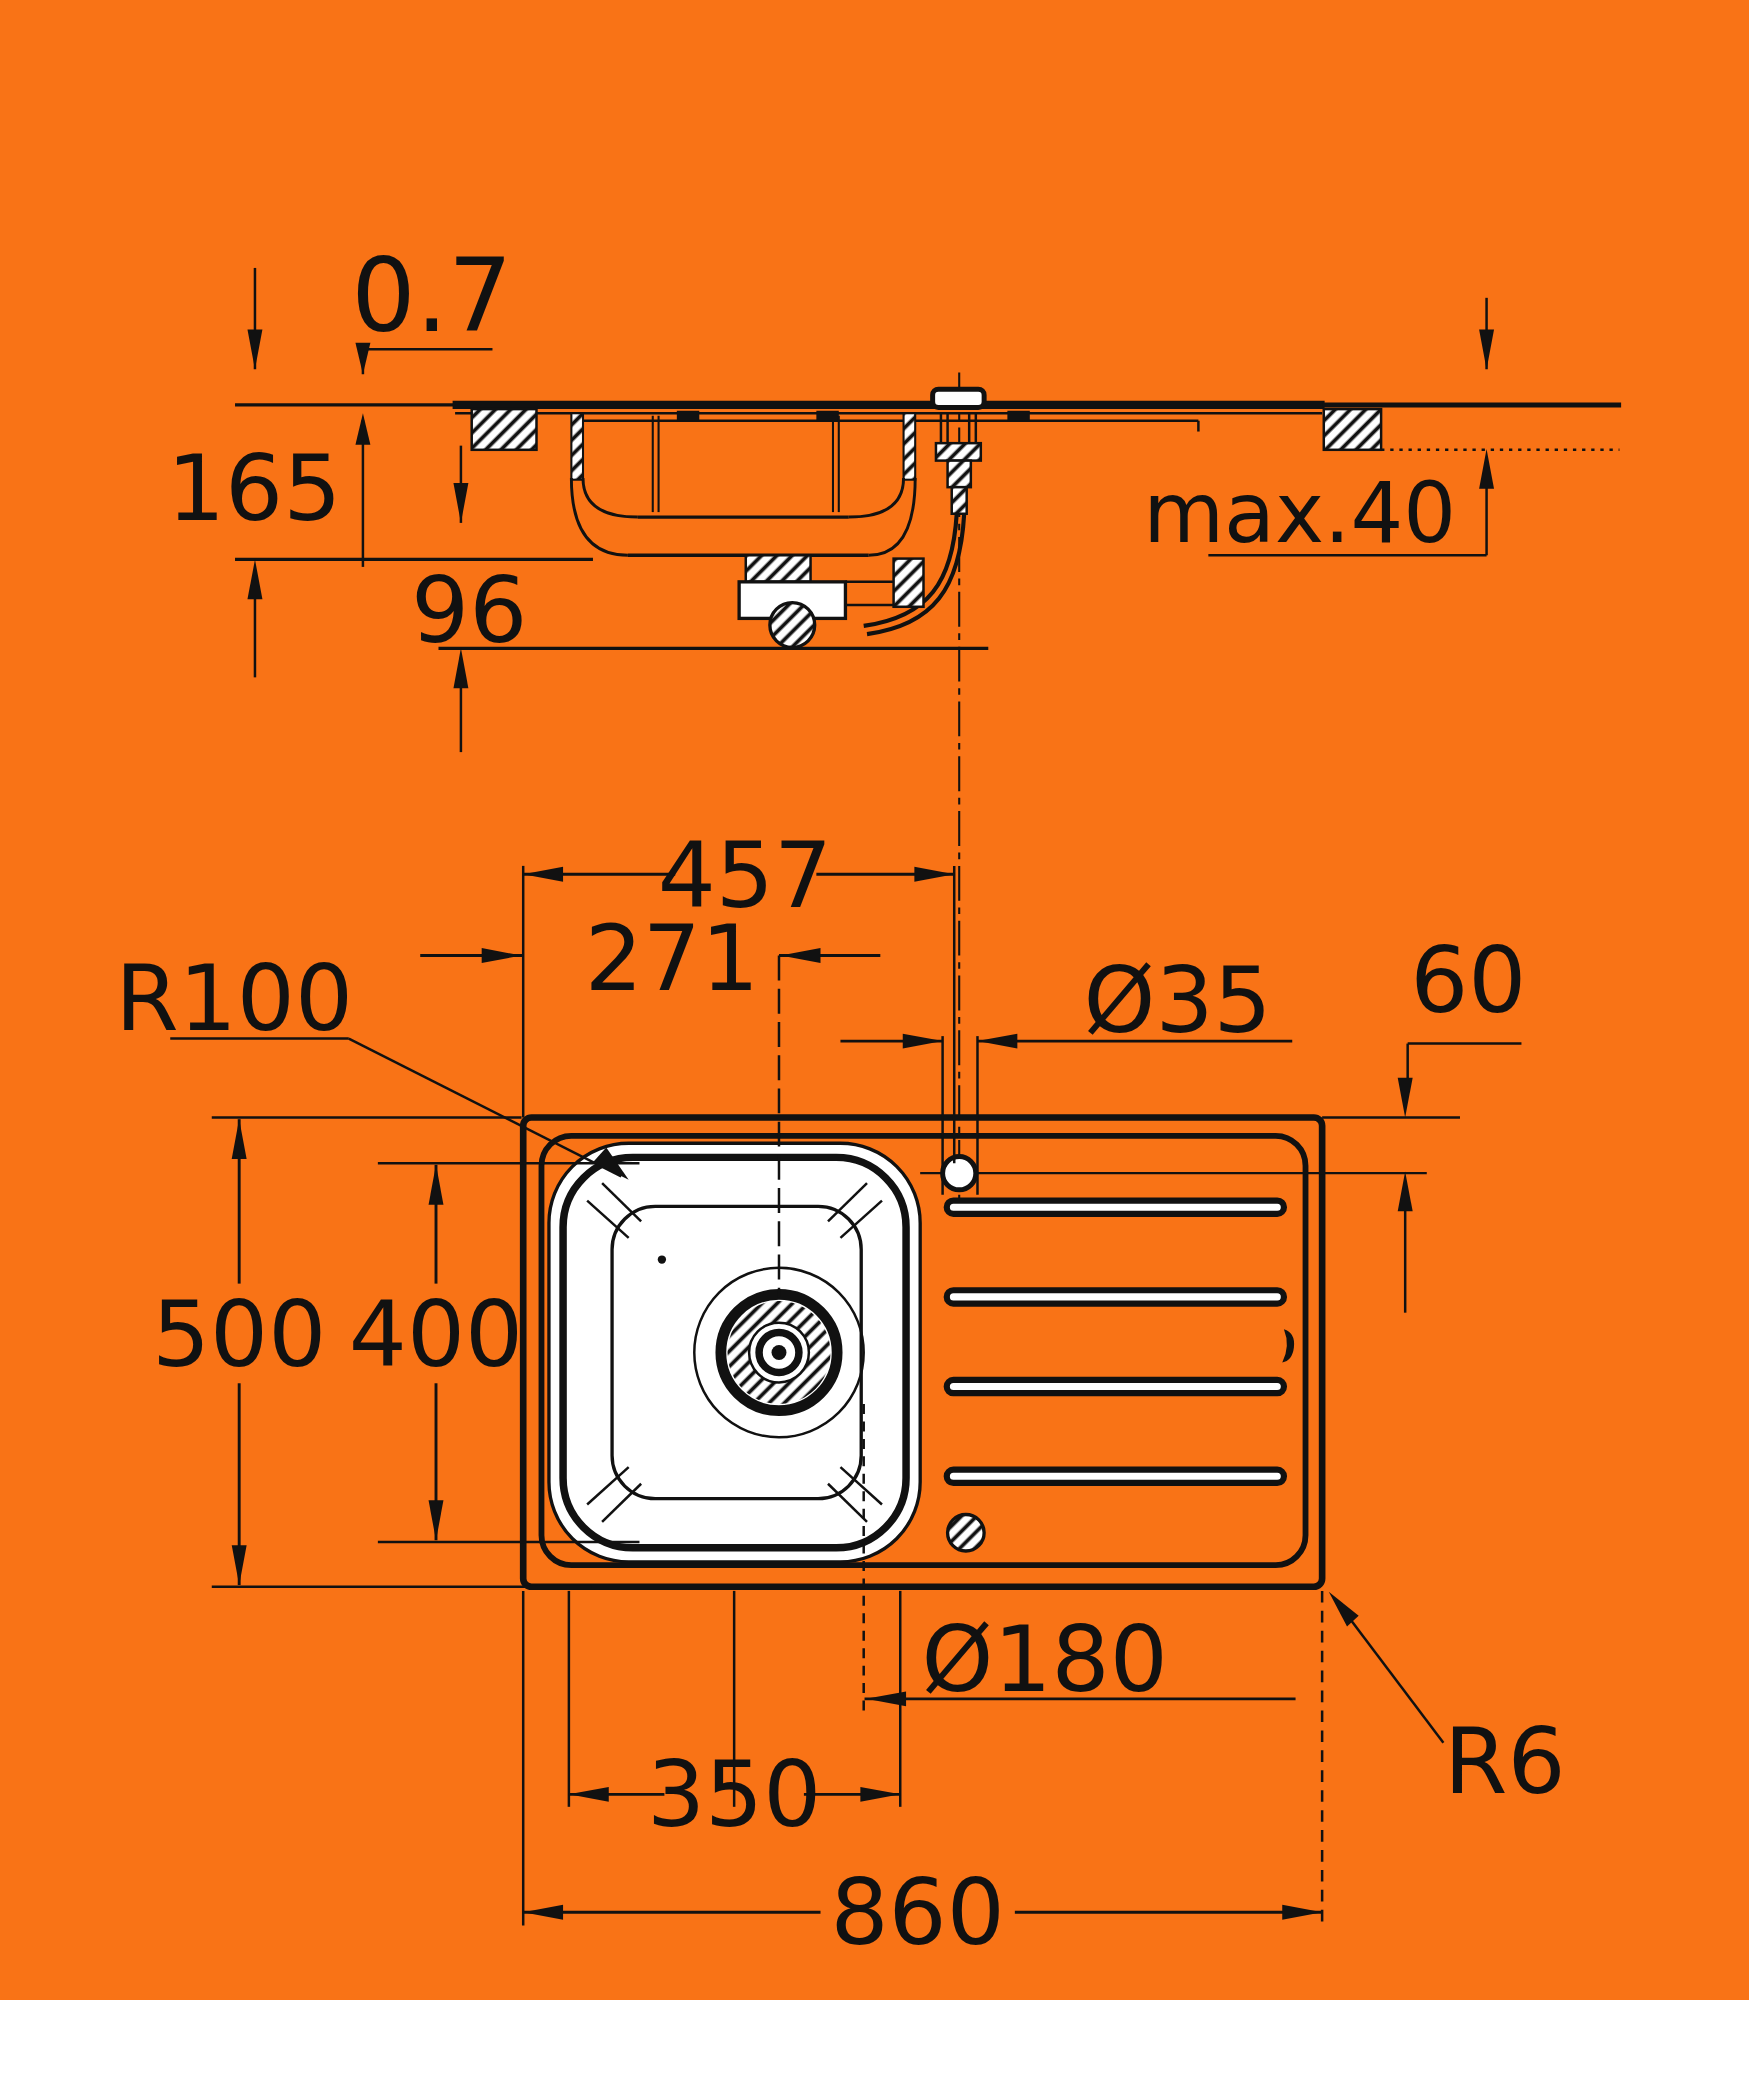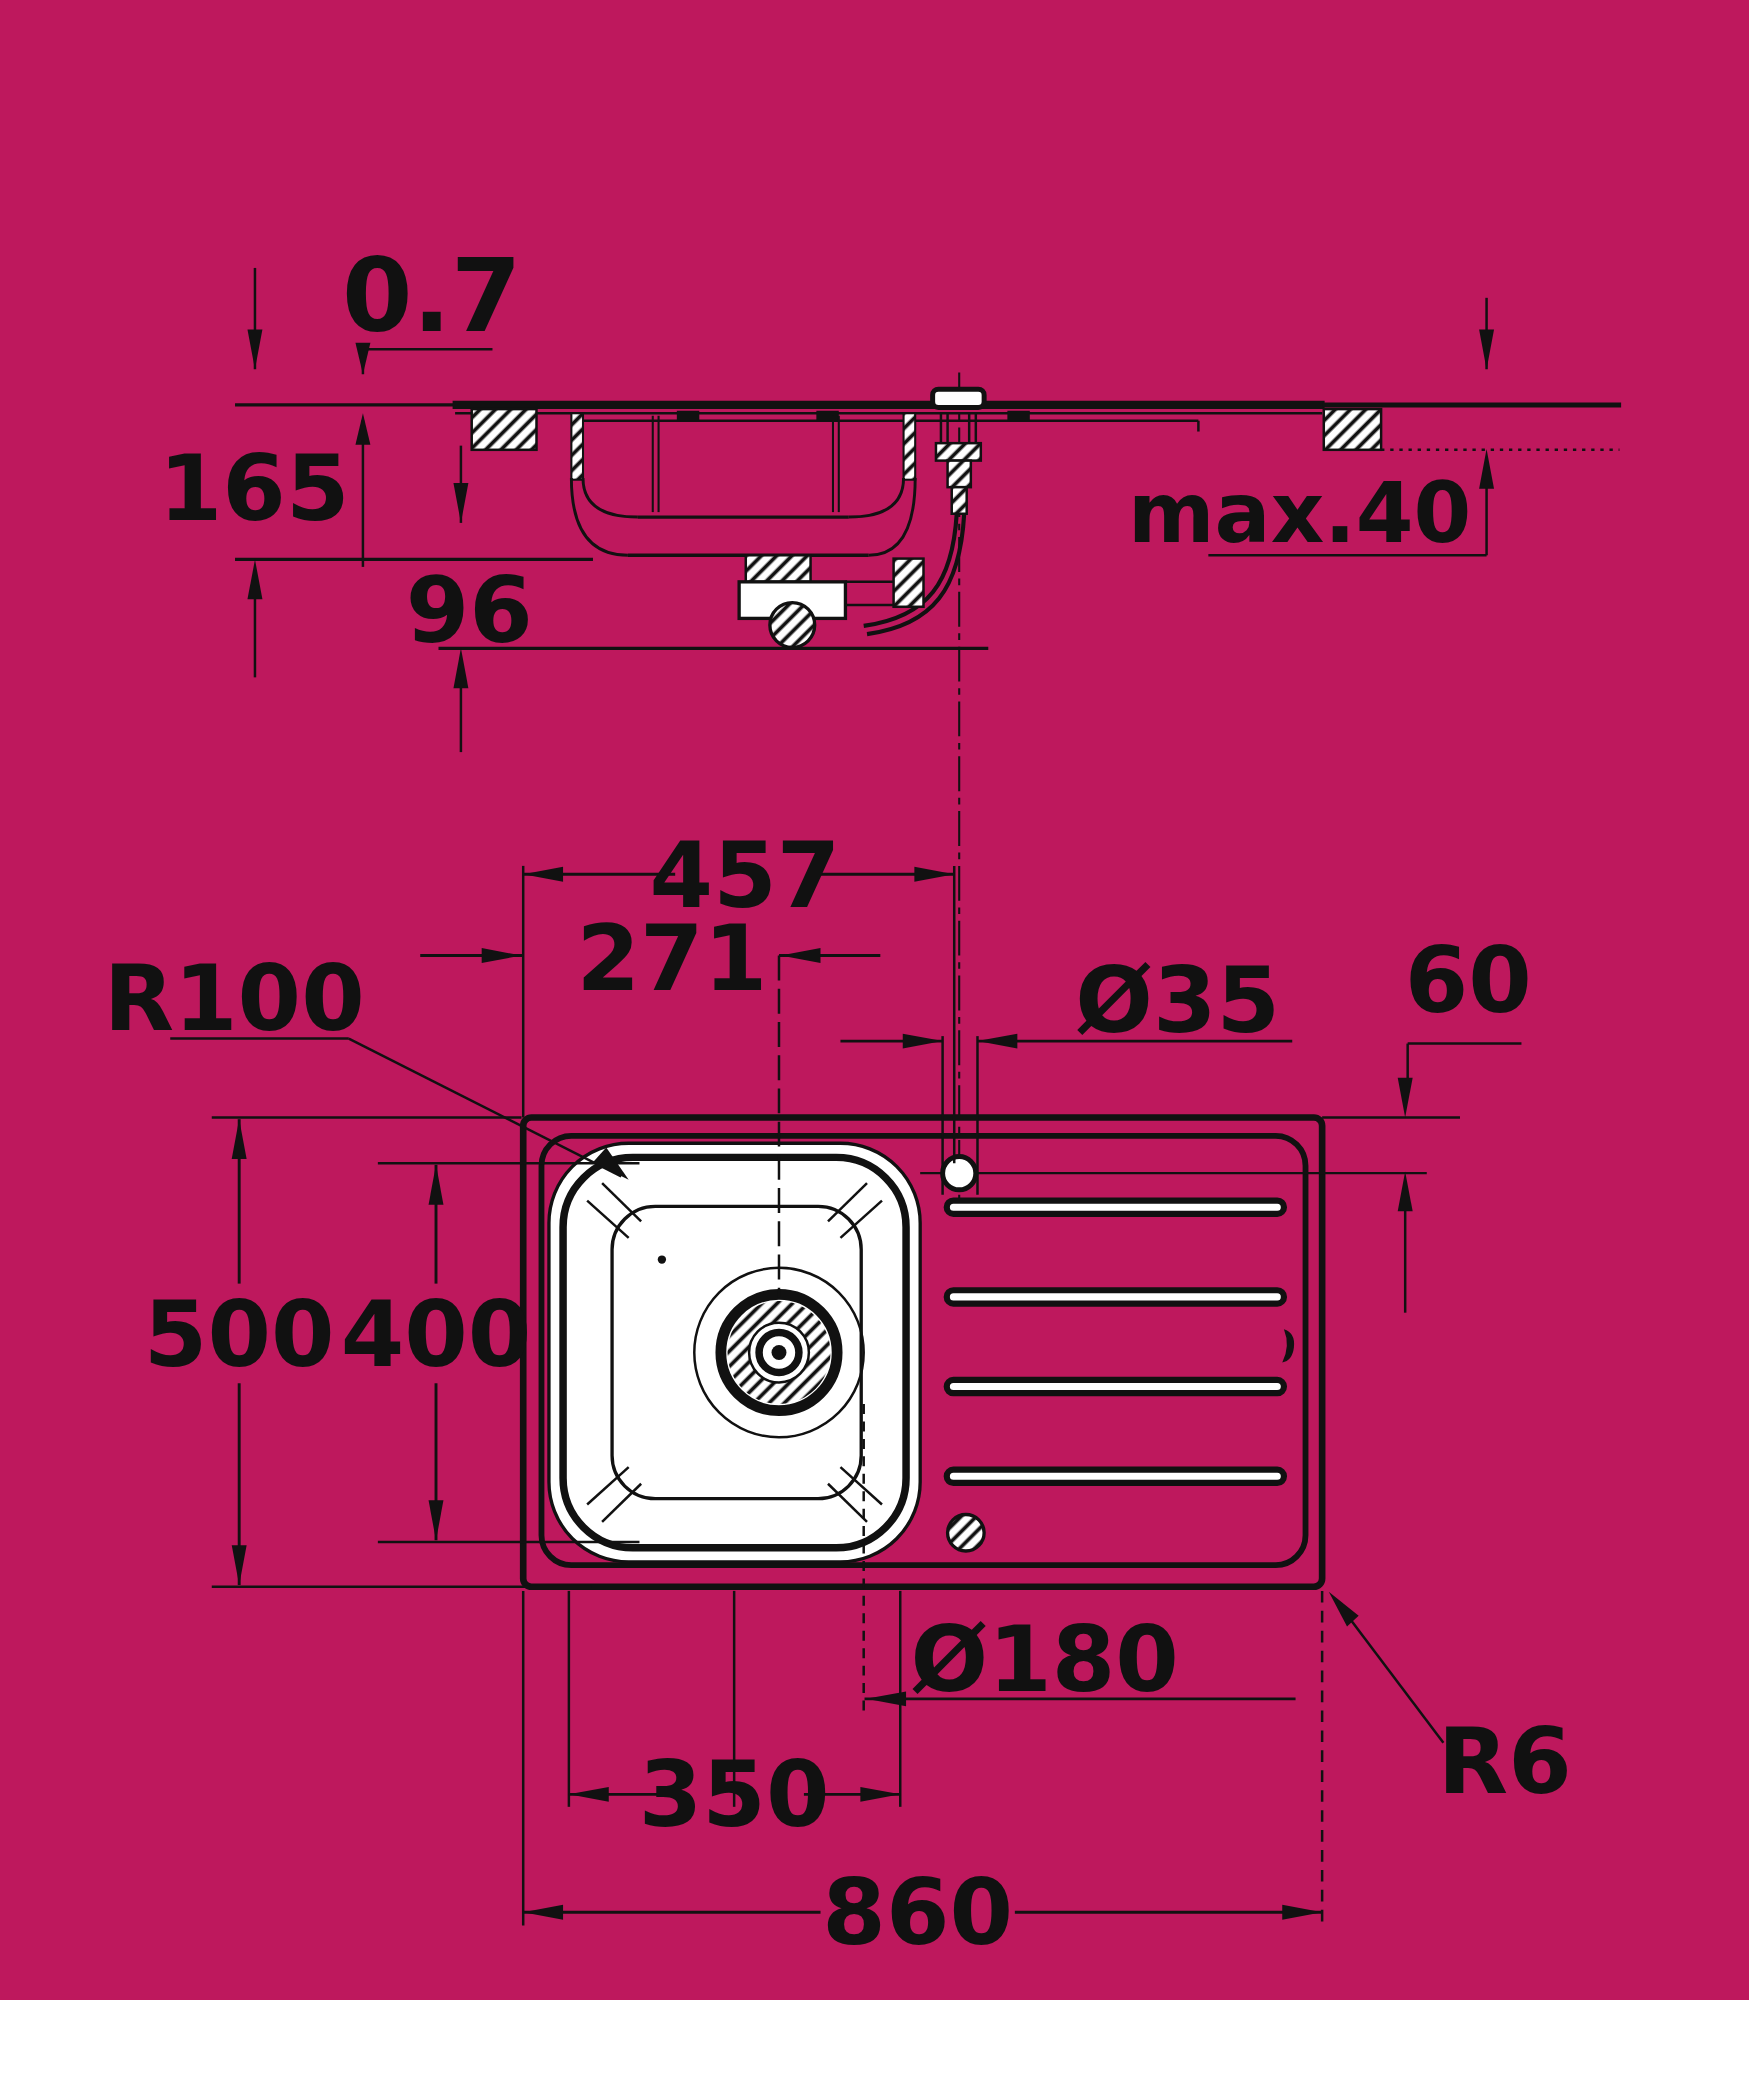--- a/index.html
+++ b/index.html
@@ -1,16 +1,16 @@
 <!DOCTYPE html>
 <html style="font-size:13.3px"><head>
 <meta charset="utf-8">
 <style>
   html,body{margin:0;padding:0;background:#fff;}
-  #stage{position:relative;width:1749px;height:2000px;background:#be185d;font-family:"DejaVu Sans",sans-serif;font-weight:bold;}
+  #stage{position:relative;width:1749px;height:2000px;background:#f97316;font-family:"DejaVu Sans",sans-serif;}
   svg{position:absolute;left:0;top:0;}
   text{fill:#111;font-family:"DejaVu Sans",sans-serif;}
   .dim{font-size:110px;}
   .dim-sm{font-size:100px;}
   .dim-lg{font-size:122px;}
 </style>
 </head>
 <body>
 
 <div id="stage">

